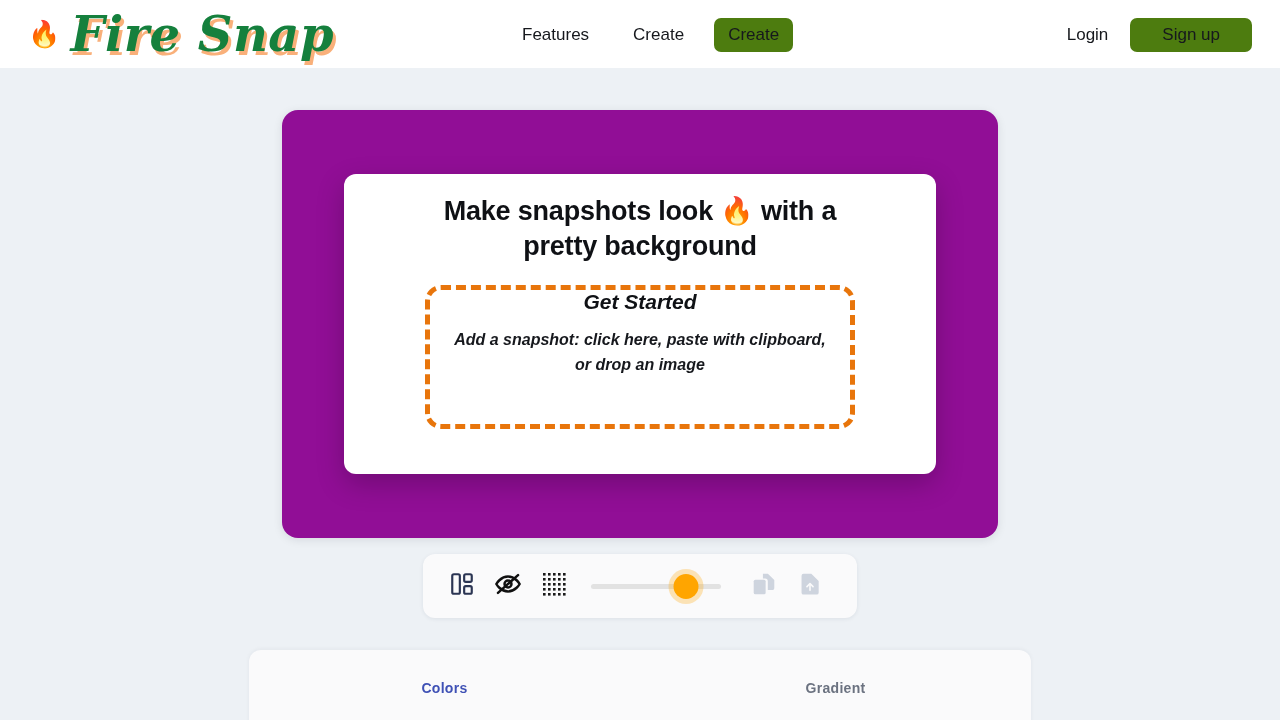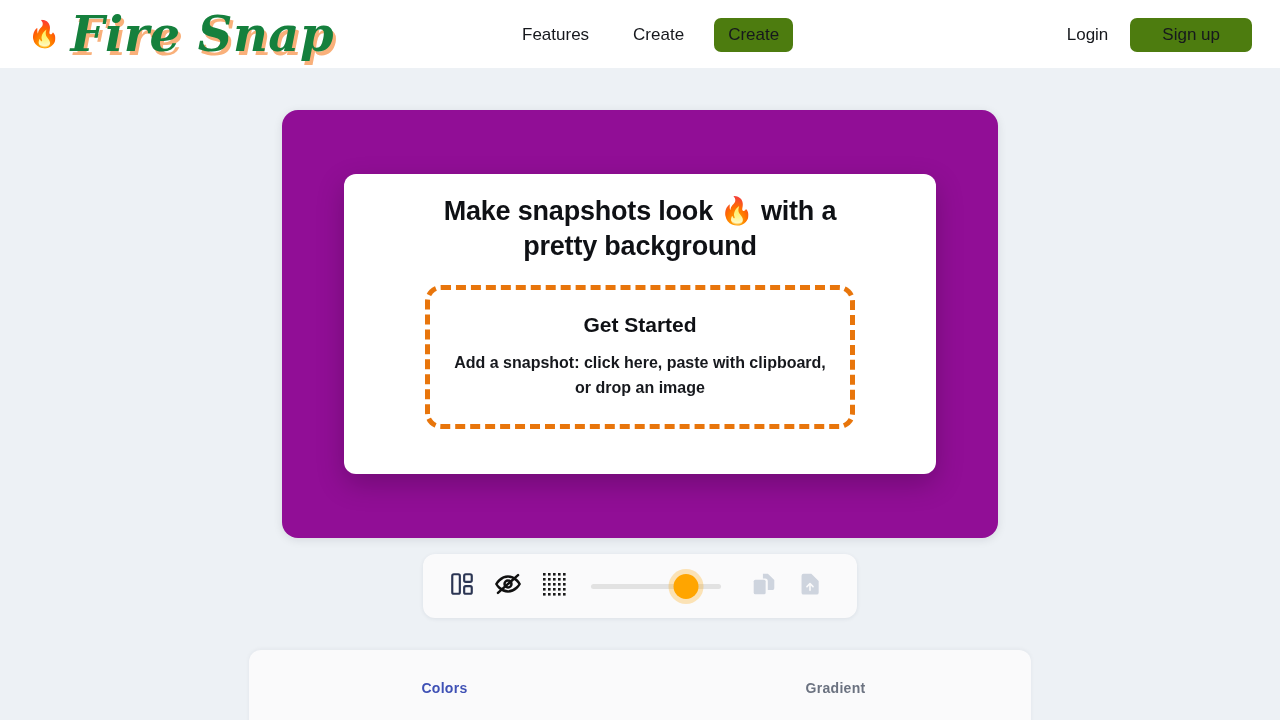--- a/index.html
+++ b/index.html
@@ -128,23 +128,23 @@
 
   .dropzone {
     margin-top: 22px;
     width: 430px;
     height: 144px;
     border: 5px dashed #e8750b;
     border-radius: 16px;
     display: flex;
     flex-direction: column;
     align-items: center;
-    justify-content: center;
     cursor: pointer;
     background: #ffffff;
+    font-style: italic;
   }
   .dropzone-title {
     font-size: 21px;
     font-weight: 700;
     color: #0f1115;
     margin-bottom: 14px;
   }
   .dropzone-sub {
     font-size: 16px;
     font-weight: 600;

